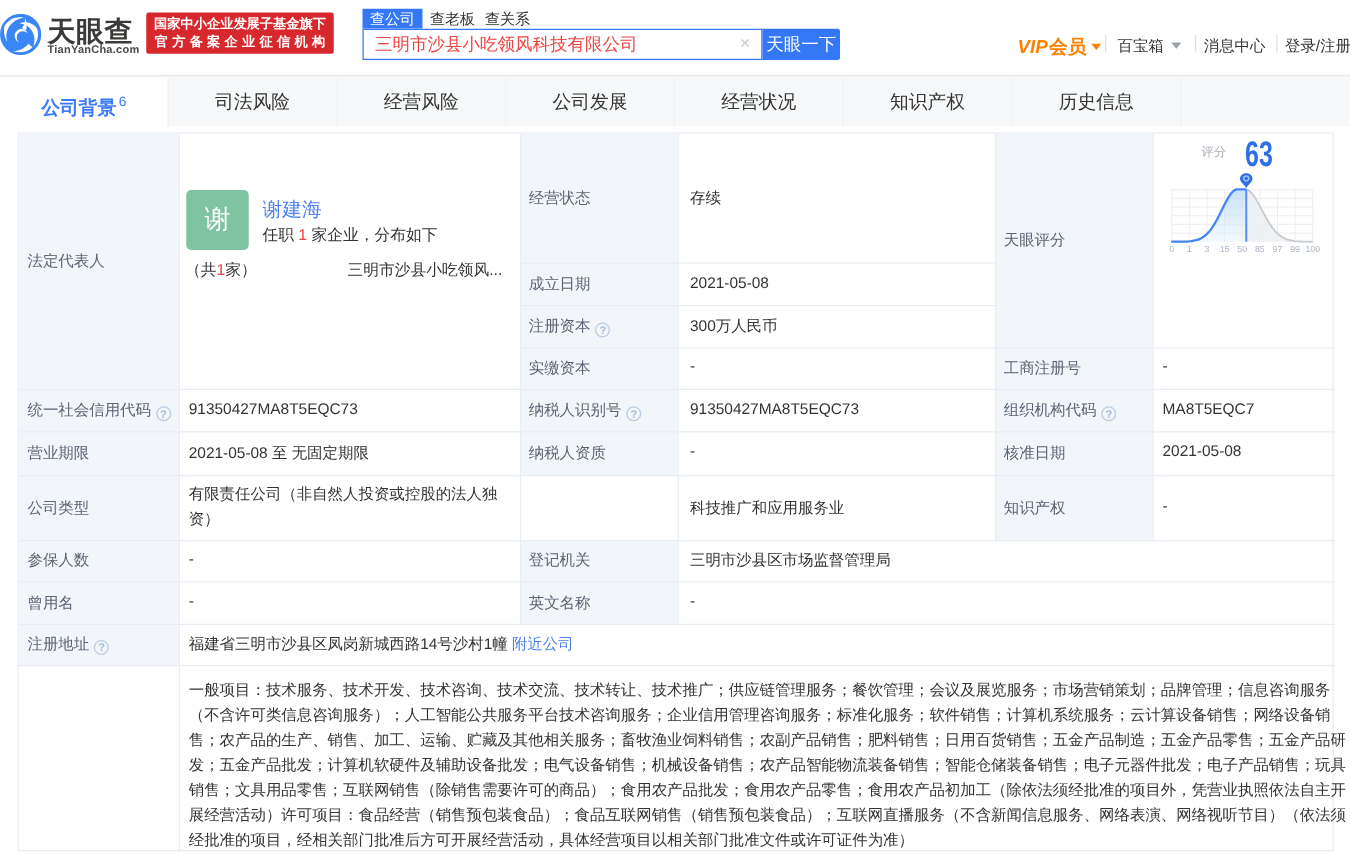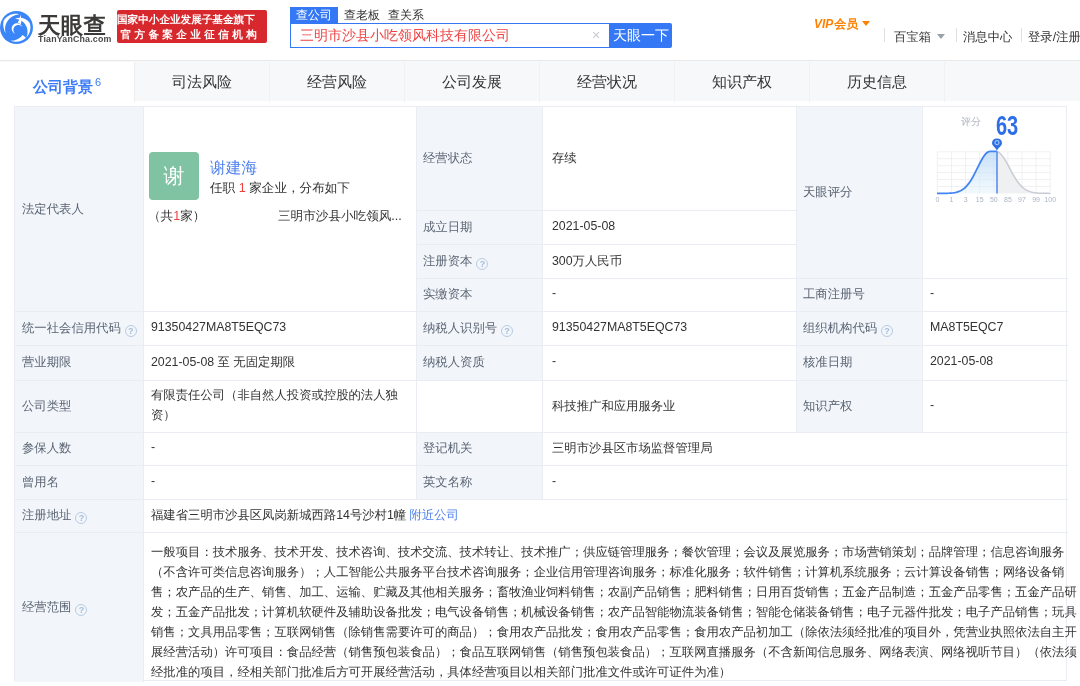--- a/index.html
+++ b/index.html
@@ -3,30 +3,30 @@
 <meta charset="utf-8">
 <style>
 * { margin:0; padding:0; box-sizing:border-box; }
 html,body { width:1080px; height:686px; background:#fff; font-family:"Liberation Sans",sans-serif; overflow:hidden; }
 #page { position:relative; width:1080px; height:686px; background:#fff; }
 .abs { position:absolute; }
 
 #hdr { position:absolute; left:0; top:0; width:1080px; height:60px; background:#fff; }
 .logotxt { position:absolute; left:38px; top:10px; font-size:22.5px; font-weight:bold; color:#3b3a39; letter-spacing:0.3px; }
 .logosub { position:absolute; left:38px; top:34px; font-size:8.8px; font-weight:bold; color:#4a4a4a; letter-spacing:0.2px; }
-.redbadge { position:absolute; left:117px; top:10px; width:150px; height:33px; background:#d7282d; border-radius:2px; color:#fff; font-weight:bold; }
+.redbadge { position:absolute; left:117px; top:10px; width:150px; height:33px; background:#d7282d; border-radius:2px; color:#fff; font-weight:bold; text-align:center; }
 .redbadge .l1 { font-size:10.6px; line-height:15px; margin-top:2px; white-space:nowrap; }
 .redbadge .l2 { font-size:10.6px; line-height:14px; letter-spacing:3.4px; text-indent:3.4px; white-space:nowrap; }
 .stabs { position:absolute; left:290px; top:7px; height:16px; font-size:12px; }
 .stab-a { display:inline-block; background:#3478f6; color:#fff; width:48px; height:16px; line-height:16px; text-align:center; vertical-align:top; }
 .stab { display:inline-block; color:#333; margin-left:6px; line-height:16px; vertical-align:top; font-size:12px; }
 .sinput { position:absolute; left:290px; top:23px; width:320px; height:25px; border:1px solid #3478f6; background:#fff; font-size:14px; color:#ef4444; line-height:23px; padding-left:9px; }
 .sclear { position:absolute; left:586px; top:23px; width:20px; height:25px; line-height:25px; color:#c9ccd1; font-size:11px; text-align:center; }
 .sbtn { position:absolute; left:610px; top:23px; width:62px; height:25px; background:#3478f6; color:#fff; font-size:14px; text-align:center; line-height:25px; border-radius:0 2px 2px 0; }
-.vip { position:absolute; left:814px; top:16px; font-size:12px; font-weight:bold; color:#ff8000; white-space:nowrap; }
+.vip { position:absolute; left:814px; top:28px; font-size:15px; font-weight:bold; color:#ff8000; white-space:nowrap; }
 .vip i { font-style:italic; margin-right:1px; }
 .caret { display:inline-block; width:0; height:0; border-left:4px solid transparent; border-right:4px solid transparent; border-top:5px solid #ff8000; margin-left:4px; vertical-align:2px; }
 .caret.g { border-top-color:#9aa0a8; }
 .hitem { position:absolute; top:29px; font-size:12.35px; color:#333; white-space:nowrap; }
 .hdiv { position:absolute; top:28px; width:1px; height:14px; background:#e0e0e0; }
 .hot { position:absolute; left:930px; top:14px; width:23px; height:12px; background:#f5483b; border-radius:3px; color:#fff; font-size:8px; font-weight:normal; text-align:center; line-height:12px;margin-top:48px; }
 
 #nav { position:absolute; left:0; top:60px; width:1080px; height:41px; background:#f7f8f9; border-top:1px solid #e9e9e9; }
 .ntab { position:absolute; top:1px; height:40px; line-height:40px; text-align:center; width:135px; font-size:15px; color:#333; border-right:1px solid #f1f1f2; }
 .ntab.on { background:#fff; color:#3b7bf8; font-weight:bold; border-right:1px solid #ededed; }
@@ -147,23 +147,20 @@
         <span class="t" style="top:8.5px">曾用名</span>
       </div>
     <div class="lbl" style="left:401px;top:358px;width:126px;height:34px">
         <span class="t" style="top:8.5px">英文名称</span>
       </div>
 
     <div class="lbl" style="left:0;top:392px;width:128px;height:33px">
         <span class="t" style="top:8px">注册地址<span class="q">?</span></span>
       </div>
 
-    <div class="lbl" style="left:0;top:425px;width:128px;height:150px">
-        <span class="t" style="top:66.5px">经营范围<span class="q">?</span></span>
-      </div>
 
     <div class="hl" style="left:401px;top:103px;width:380px"></div>
     <div class="hl" style="left:401px;top:137px;width:380px"></div>
     <div class="hl" style="left:401px;top:171px;width:652px"></div>
     <div class="hl" style="left:0;top:204px;width:1053px"></div>
     <div class="hl" style="left:0;top:238px;width:1053px"></div>
     <div class="hl" style="left:0;top:273px;width:1053px"></div>
     <div class="hl" style="left:0;top:325px;width:1053px"></div>
     <div class="hl" style="left:0;top:358px;width:1053px"></div>
     <div class="hl" style="left:0;top:392px;width:1053px"></div>

